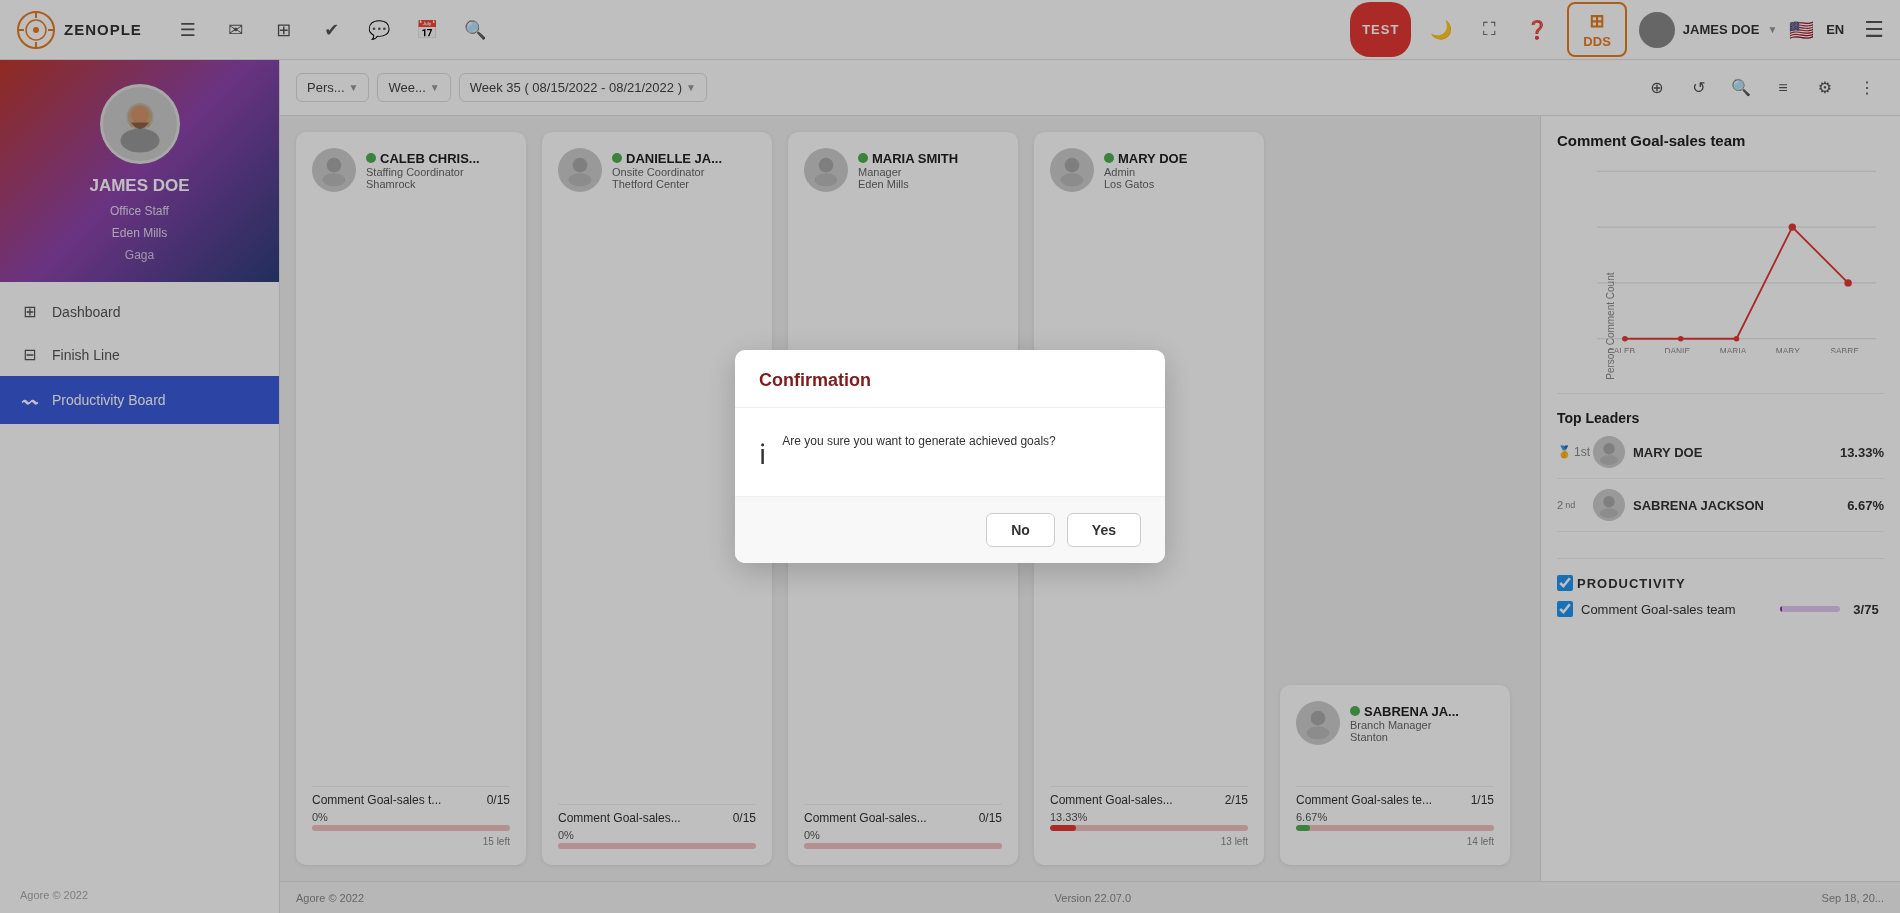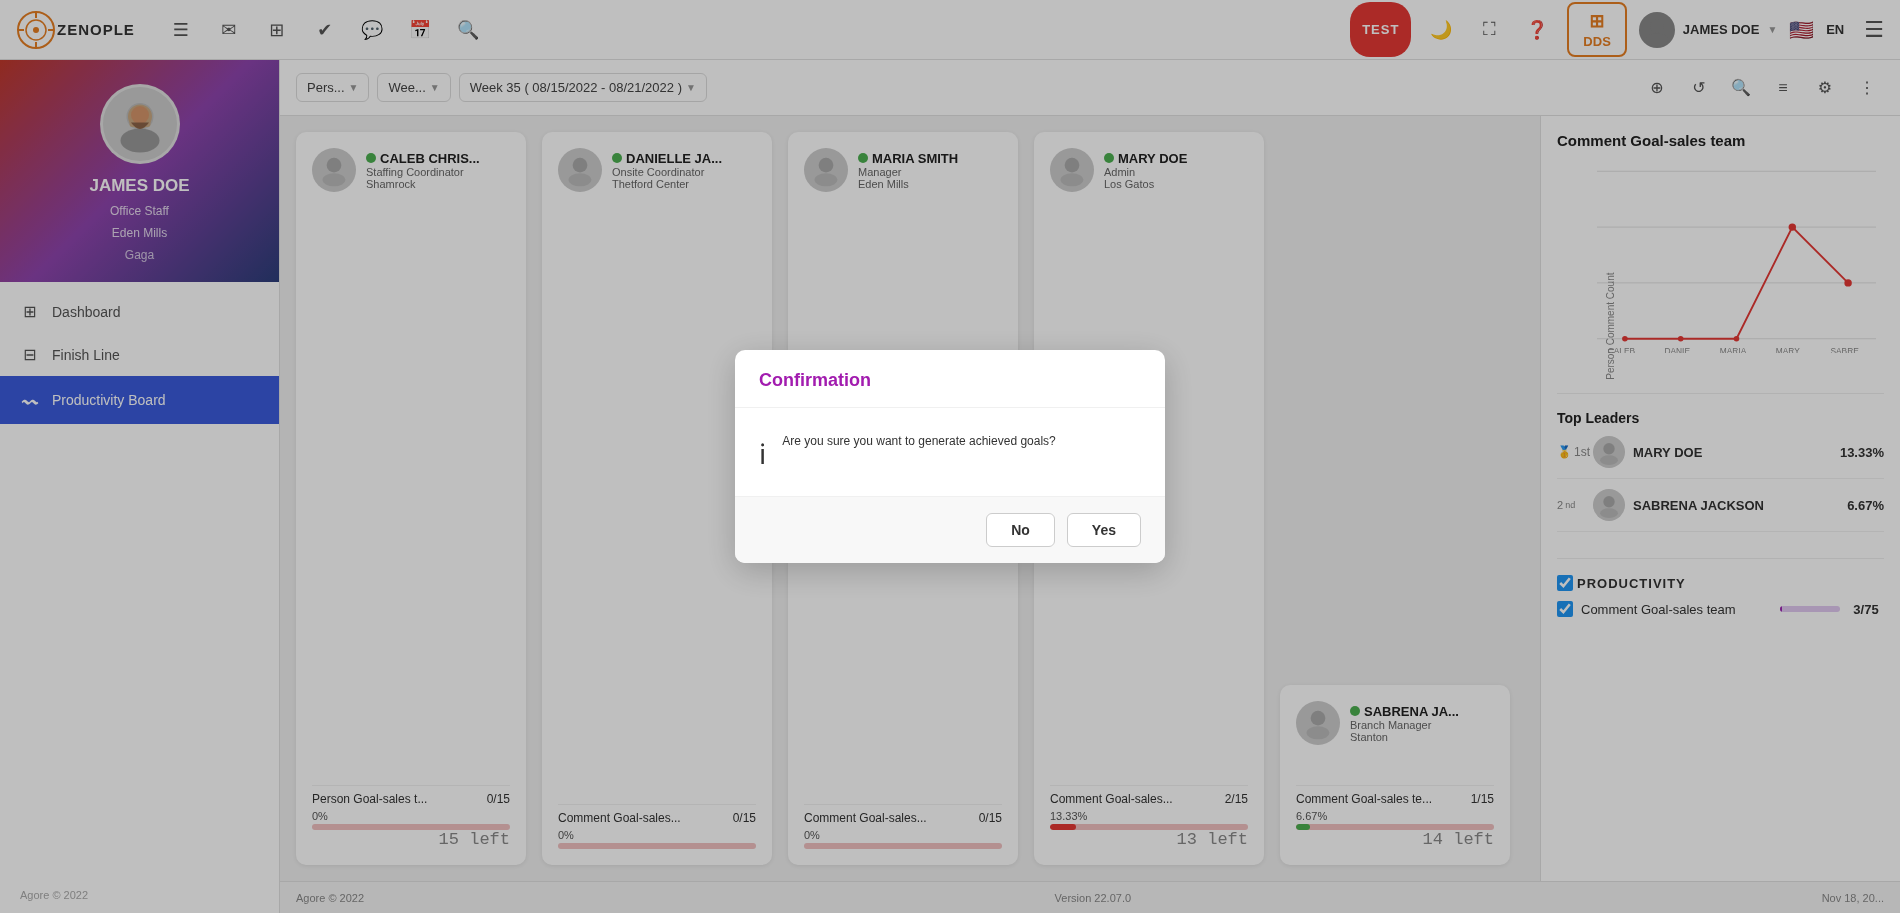--- a/index.html
+++ b/index.html
@@ -9,21 +9,21 @@
     .top-nav {
       height: 60px;
       background: #fff;
       display: flex;
       align-items: center;
       padding: 0 16px;
       border-bottom: 1px solid #e0e0e0;
       gap: 12px;
       z-index: 10;
     }
-    .logo-area { display: flex; align-items: center; gap: 1px; margin-right: 16px; }
+    .logo-area { display: flex; align-items: center; gap: 8px; margin-right: 16px; }
     .logo-icon { width: 40px; height: 40px; }
     .logo-text { font-size: 15px; font-weight: 600; color: #333; letter-spacing: 1px; }
     .nav-icon-btn { width: 36px; height: 36px; display: flex; align-items: center; justify-content: center; color: #555; font-size: 18px; cursor: pointer; border: none; background: none; }
     .nav-spacer { flex: 1; }
     .test-badge { background: #e53935; color: #fff; border-radius: 20px; padding: 20px 12px; font-size: 13px; font-weight: 700; letter-spacing: 1px; }
     .dds-btn { border: 2px solid #e67e22; border-radius: 8px; padding: 6px 14px; display: flex; flex-direction: column; align-items: center; color: #e67e22; font-weight: 700; font-size: 13px; cursor: pointer; background: #fff; }
     .dds-icon { font-size: 18px; margin-bottom: 2px; }
     .user-area { display: flex; align-items: center; gap: 8px; cursor: pointer; }
     .user-avatar-top { width: 36px; height: 36px; border-radius: 50%; background: #888; overflow: hidden; display: flex; align-items: center; justify-content: center; }
     .user-name-top { font-size: 13px; font-weight: 600; color: #333; }
@@ -136,21 +136,21 @@
     .card-avatar svg { width: 36px; height: 36px; }
     .status-dot { width: 10px; height: 10px; border-radius: 50%; background: #4caf50; display: inline-block; }
     .card-name { font-size: 13px; font-weight: 700; color: #222; }
     .card-title { font-size: 11px; color: #666; }
     .card-location { font-size: 11px; color: #666; }
     .card-goal-label { font-size: 12px; color: #333; font-weight: 500; }
     .card-percent { font-size: 11px; color: #555; }
     .progress-bar-bg { height: 6px; border-radius: 3px; background: #f0c0c0; width: 100%; overflow: hidden; }
     .progress-bar-fill { height: 100%; border-radius: 3px; background: #e53935; }
     .progress-bar-fill.green { background: #4caf50; }
-    .card-left { font-size: 17px; color: #888; text-align: right; font-family: Liberation Mono, monospace; }
+    .card-left { font-size: 10px; color: #888; text-align: right; }
     .card-bottom { border-top: 1px solid #f0f0f0; padding-top: 6px; }
 
     
     .right-panel {
       width: 360px;
       background: #fff;
       border-left: 1px solid #e0e0e0;
       display: flex;
       flex-direction: column;
       overflow-y: auto;
@@ -206,21 +206,21 @@
       background: #fff;
       border-radius: 10px;
       width: 430px;
       box-shadow: 0 8px 32px rgba(0,0,0,0.2);
       overflow: hidden;
     }
     .modal-header {
       padding: 20px 24px 16px;
       font-size: 18px;
       font-weight: 600;
-      color: #a21caf;
+      color: #7f1d1d;
       border-bottom: 1px solid #f0f0f0;
     }
     .modal-body {
       padding: 24px;
       display: flex;
       align-items: flex-start;
       gap: 16px;
     }
     .modal-icon { font-size: 28px; color: #333; flex-shrink: 0; margin-top: 2px; }
     .modal-text { font-size: 12px; color: #333; line-height: 1.5; }
@@ -378,21 +378,21 @@
               <div style="display:flex;align-items:center;gap:4px;">
                 <span class="status-dot"></span>
                 <span class="card-name">CALEB CHRIS...</span>
               </div>
               <div class="card-title">Staffing Coordinator</div>
               <div class="card-location">Shamrock</div>
             </div>
           </div>
           <div class="card-bottom">
             <div style="display:flex;justify-content:space-between;align-items:center;">
-              <span class="card-goal-label">Person Goal-sales t...</span>
+              <span class="card-goal-label">Comment Goal-sales t...</span>
               <span class="card-goal-label">0/15</span>
             </div>
             <span class="card-percent">0%</span>
             <div class="progress-bar-bg">
               <div class="progress-bar-fill" style="width:0%"></div>
             </div>
             <div style="text-align:right;"><span class="card-left">15 left</span></div>
           </div>
         </div>
 
@@ -597,21 +597,21 @@
             </div>
             <span class="prod-count">3/75</span>
           </div>
         </div>
       </div>
     </div>
 
     <div class="bottom-bar">
       <span>Agore © 2022</span>
       <span>Version 22.07.0</span>
-      <span>Nov 18, 20...</span>
+      <span>Sep 18, 20...</span>
     </div>
   </div>
 </div>
 
 <div class="modal-overlay">
   <div class="modal-box">
     <div class="modal-header">Confirmation</div>
     <div class="modal-body">
       <span class="modal-icon">ℹ</span>
       <span class="modal-text">Are you sure you want to generate achieved goals?</span>

